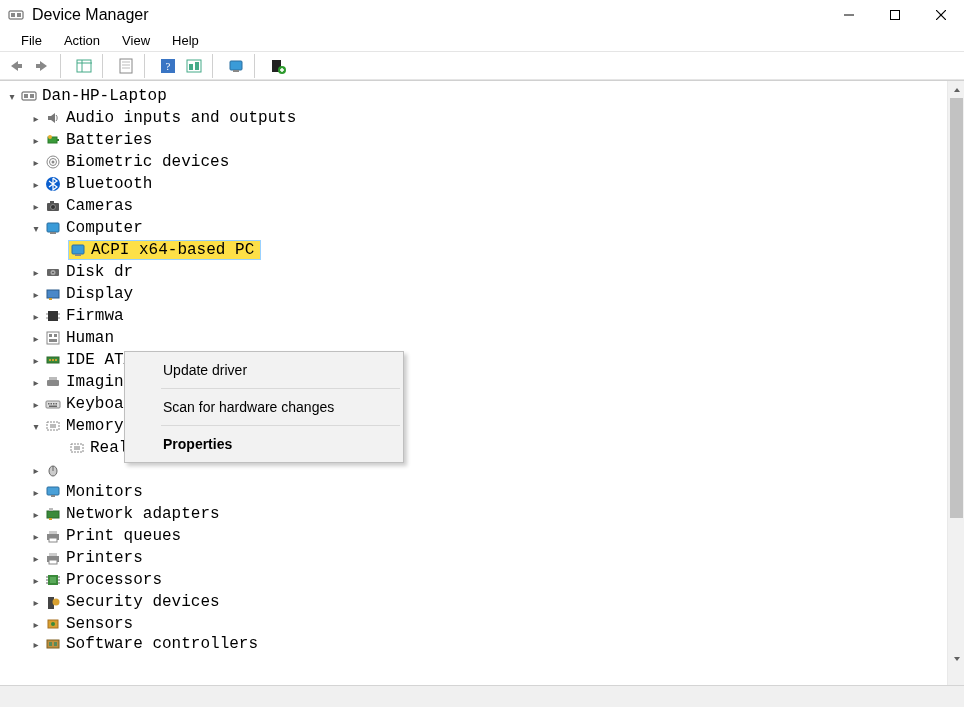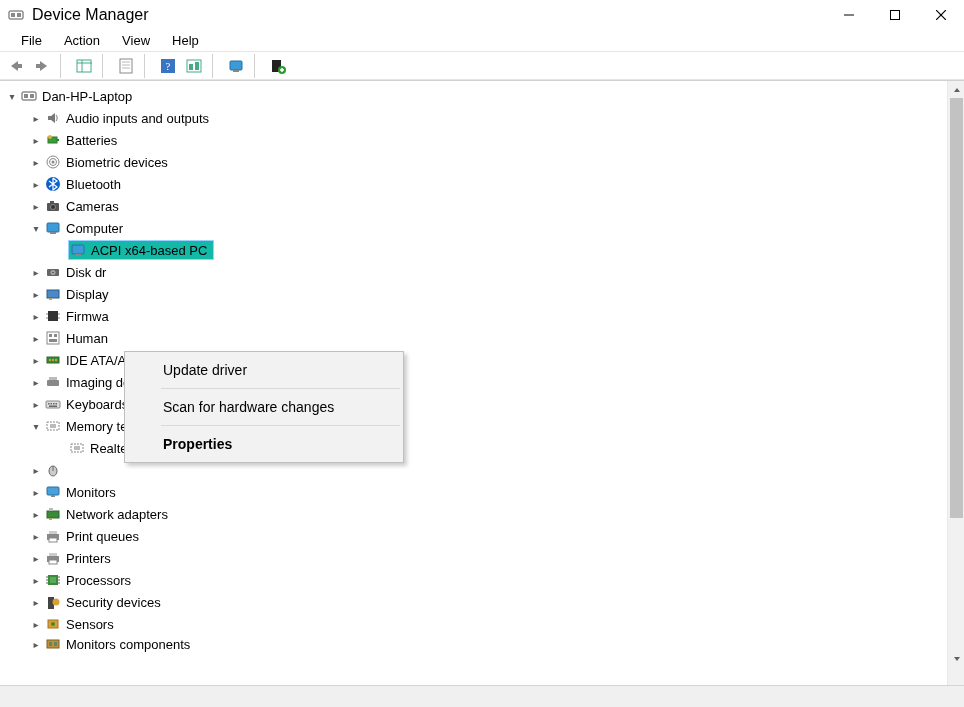--- a/index.html
+++ b/index.html
@@ -30,27 +30,27 @@
   .scroll-arrow { position: absolute; left: 0; width: 17px; height: 17px; display: flex; align-items: center; justify-content: center; }
   .scroll-arrow.up { top: 0; }
   .scroll-arrow.down { bottom: 18px; }
   .scroll-thumb { position: absolute; top: 17px; left: 2px; width: 13px; height: 420px; background: #c2c2c2; }
 
   .statusbar { height: 22px; background: #f0f0f0; border-top: 1px solid #d4d4d4; }
 
   .node { display: flex; align-items: center; height: 22px; white-space: nowrap; }
   .node .expander { width: 16px; height: 16px; display: flex; align-items: center; justify-content: center; color: #5a5a5a; font-size: 10px; }
   .node .icon { width: 18px; height: 18px; display: flex; align-items: center; justify-content: center; margin-right: 4px; }
-  .node .label { font-size: 13px; }
+  .node .label { font-size: 16px; font-family: Liberation Mono, monospace; }
 
   .indent0 { padding-left: 0; }
   .indent1 { padding-left: 24px; }
   .indent2 { padding-left: 48px; }
 
-  .row-sel { background: #14b8a6; border: 1px solid #99d1ff; }
+  .row-sel { background: #fde047; border: 1px solid #99d1ff; }
   .row-sel-wrap { display: inline-flex; align-items: center; padding-right: 6px; }
 
   
   .context-menu { position: absolute; left: 124px; top: 270px; width: 280px; background: #f2f2f2; border: 1px solid #bfbfbf; box-shadow: 3px 3px 4px rgba(0,0,0,0.2); padding: 2px; z-index: 10; text-align: center; }
   .cm-item { height: 32px; display: flex; align-items: center; padding-left: 36px; font-size: 14px; }
   .cm-sep { height: 1px; background: #d9d9d9; margin: 2px 1px 2px 34px; }
   .cm-item.bold { font-weight: 700; }
 
   
   svg { display: block; }
@@ -462,21 +462,21 @@
 
       <div class="node indent1" style="height:18px;overflow:hidden;">
         <span class="expander">▸</span>
         <span class="icon">
             <svg width="16" height="16" viewBox="0 0 16 16">
               <rect x="2" y="4" width="12" height="8" fill="#c09040" stroke="#806020"></rect>
               <rect x="4" y="6" width="3" height="4" fill="#5a8a5a"></rect>
               <rect x="9" y="6" width="3" height="4" fill="#5a8a5a"></rect>
             </svg>
           </span>
-        <span class="label">Monitors components</span>
+        <span class="label">Software controllers</span>
       </div>
 
     </div>
 
     <div class="scrollbar">
       <div class="scroll-arrow up">
           <svg width="8" height="8" viewBox="0 0 8 8">
             <path d="M4 2 L7 6 L1 6 Z" fill="#606060"></path>
           </svg>
         </div>

